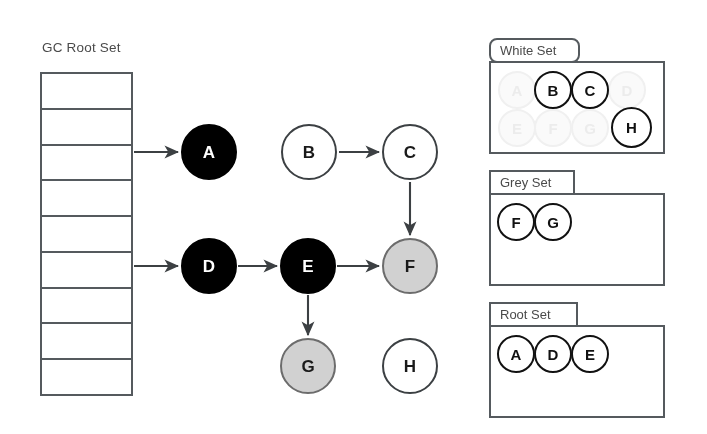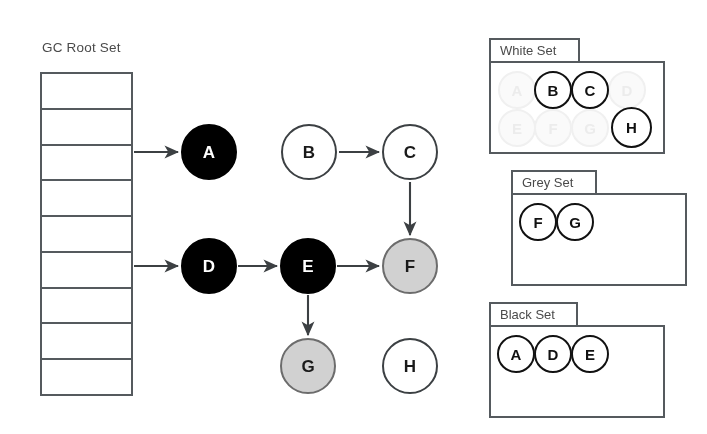--- a/index.html
+++ b/index.html
@@ -215,21 +215,21 @@
     <span>F</span>
   </div>
   <div class="node grey" style="left:280px; top:338px;">
     <span>G</span>
   </div>
   <div class="node white" style="left:382px; top:338px;">
     <span>H</span>
   </div>
 
   <div class="set-panel" style="left:489px; top:38px; width:176px; height:120px;">
-    <div class="set-tab" style="width:91px;">
+    <div class="set-tab" style="width:91px;border-radius:8px;">
       <span>White Set</span>
     </div>
     <div class="set-body" style="width:176px; height:93px;">
       <div class="set-node ghost" style="left:7px; top:8px;">
         <span>A</span>
       </div>
       <div class="set-node" style="left:43px; top:8px;">
         <span>B</span>
       </div>
       <div class="set-node" style="left:80px; top:8px;">
@@ -246,37 +246,37 @@
       </div>
       <div class="set-node ghost" style="left:80px; top:46px;">
         <span>G</span>
       </div>
       <div class="set-node" style="left:120px; top:44px; width:41px; height:41px;">
         <span>H</span>
       </div>
     </div>
   </div>
 
-  <div class="set-panel" style="left:511px; top:170px; width:176px; height:120px;text-align:center;">
+  <div class="set-panel" style="left:489px; top:170px; width:176px; height:120px;text-align:center;">
     <div class="set-tab" style="width:86px;">
       <span>Grey Set</span>
     </div>
     <div class="set-body" style="width:176px; height:93px;">
       <div class="set-node" style="left:6px; top:8px;">
         <span>F</span>
       </div>
       <div class="set-node" style="left:43px; top:8px;">
         <span>G</span>
       </div>
     </div>
   </div>
 
   <div class="set-panel" style="left:489px; top:302px; width:176px; height:120px;">
     <div class="set-tab" style="width:89px;">
-      <span>Black Set</span>
+      <span>Root Set</span>
     </div>
     <div class="set-body" style="width:176px; height:93px;">
       <div class="set-node" style="left:6px; top:8px;">
         <span>A</span>
       </div>
       <div class="set-node" style="left:43px; top:8px;">
         <span>D</span>
       </div>
       <div class="set-node" style="left:80px; top:8px;">
         <span>E</span>

